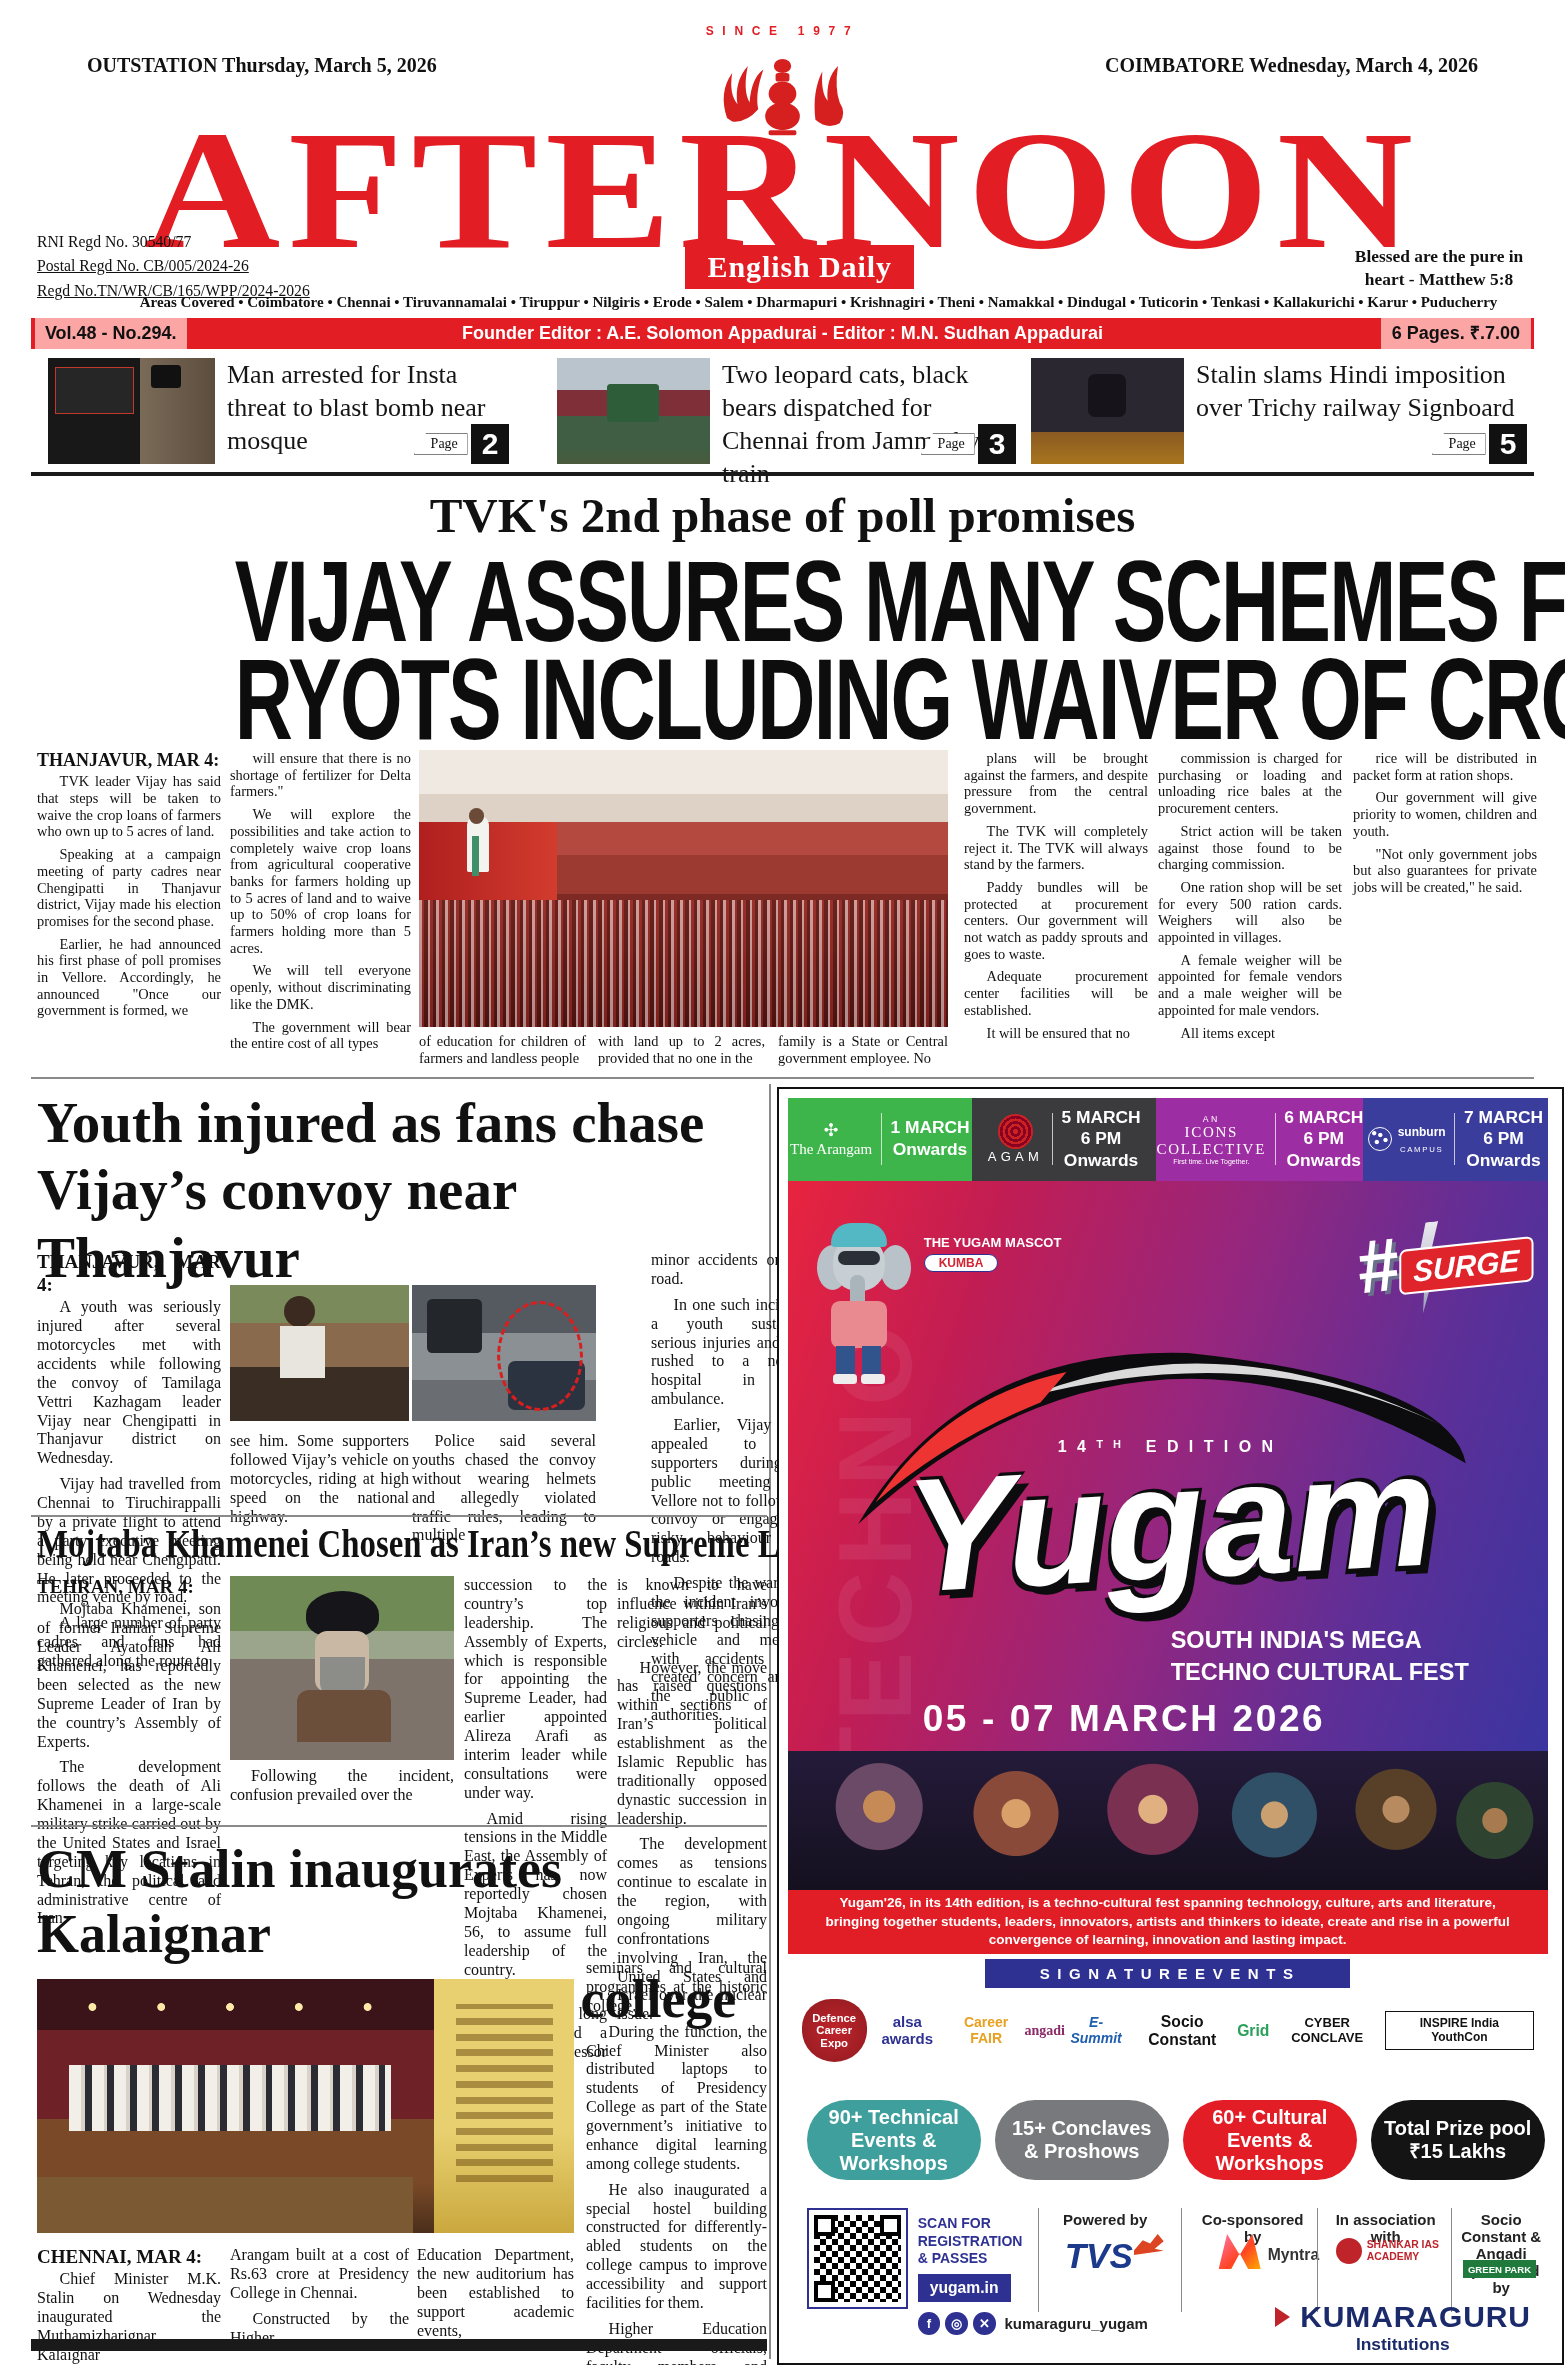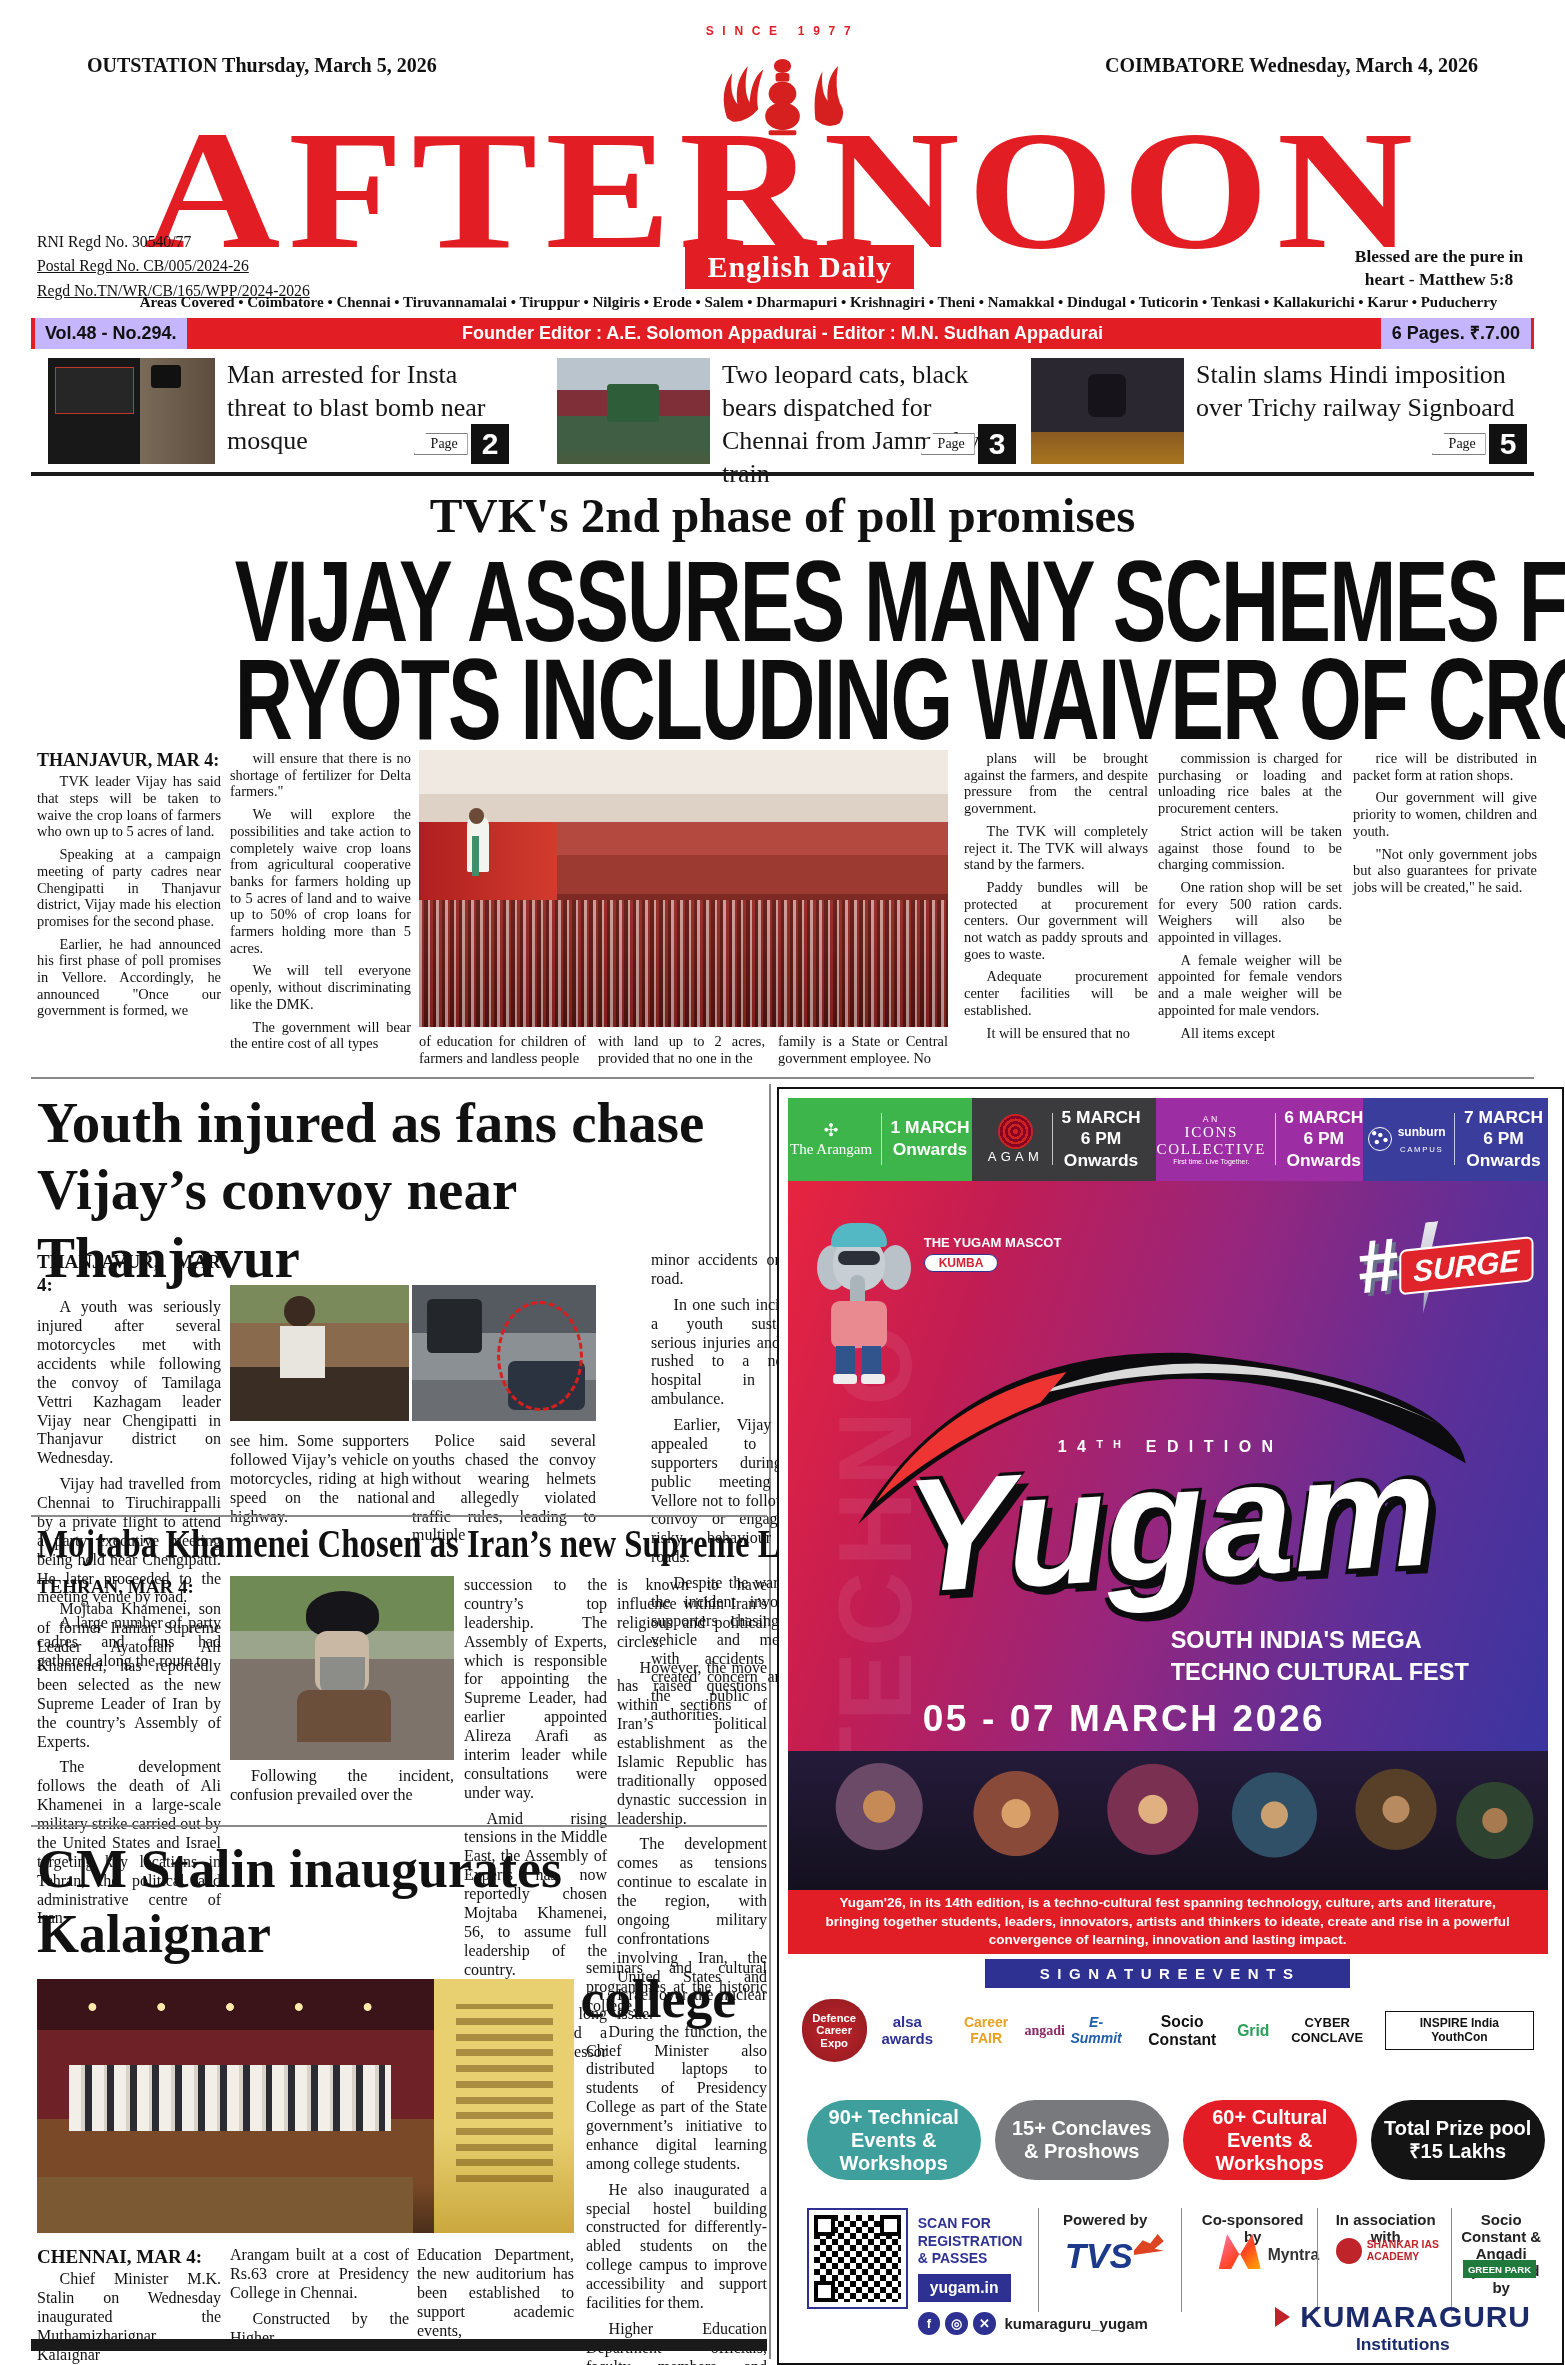--- a/index.html
+++ b/index.html
@@ -13,21 +13,21 @@
   .masthead{font:bold 167px/1 "Liberation Serif",serif;color:#e21d24;letter-spacing:7px;
             transform:scale(1.13,1.02);transform-origin:center top;white-space:nowrap;}
   .since{font:bold 12px "Liberation Sans",sans-serif;color:#e21d24;letter-spacing:8.7px;}
   .regline{font:15.7px "Liberation Serif",serif;}
   .regline.u{text-decoration:underline;}
   .engdaily{background:#e21d24;color:#fff;font:bold 30px "Liberation Serif",serif;
             padding:5.2px 22.6px;letter-spacing:0.9px;}
   .blessing{font:bold 17.4px/1.3 "Liberation Serif",serif;text-align:center;}
   .areas{font:bold 15px "Liberation Serif",serif;text-align:center;width:100%;padding-left:36px;}
   .banner{background:#e21d24;height:31px;}
-  .banner .wbox{background:#c4b5fd;color:#111;font:bold 18px/31px "Liberation Sans",sans-serif;
+  .banner .wbox{background:#fca5a5;color:#111;font:bold 18px/31px "Liberation Sans",sans-serif;
                 padding:0 10.4px;position:absolute;top:0;height:31px;}
   .banner .ctr{color:#fff;font:bold 18px/31px "Liberation Sans",sans-serif;width:100%;text-align:center;}
   
   .teaser-h{font:400 26px/1.27 "Liberation Serif",serif;color:#151515;}
   .pagetag{position:absolute;display:flex;align-items:center;}
   .pagetag .lbl{font:14px "Liberation Serif",serif;background:#fff;border:0.9px solid #555;
                 padding:1.7px 8.7px 1.7px 15.7px;clip-path:polygon(12px 0,100% 0,100% 100%,0 100%);}
   .pagetag .num{background:#111;color:#fff;font:bold 30px/40px "Liberation Sans",sans-serif;
                 width:38px;height:40px;text-align:center;margin-left:3.5px;}
   .photo{position:absolute;overflow:hidden;}

